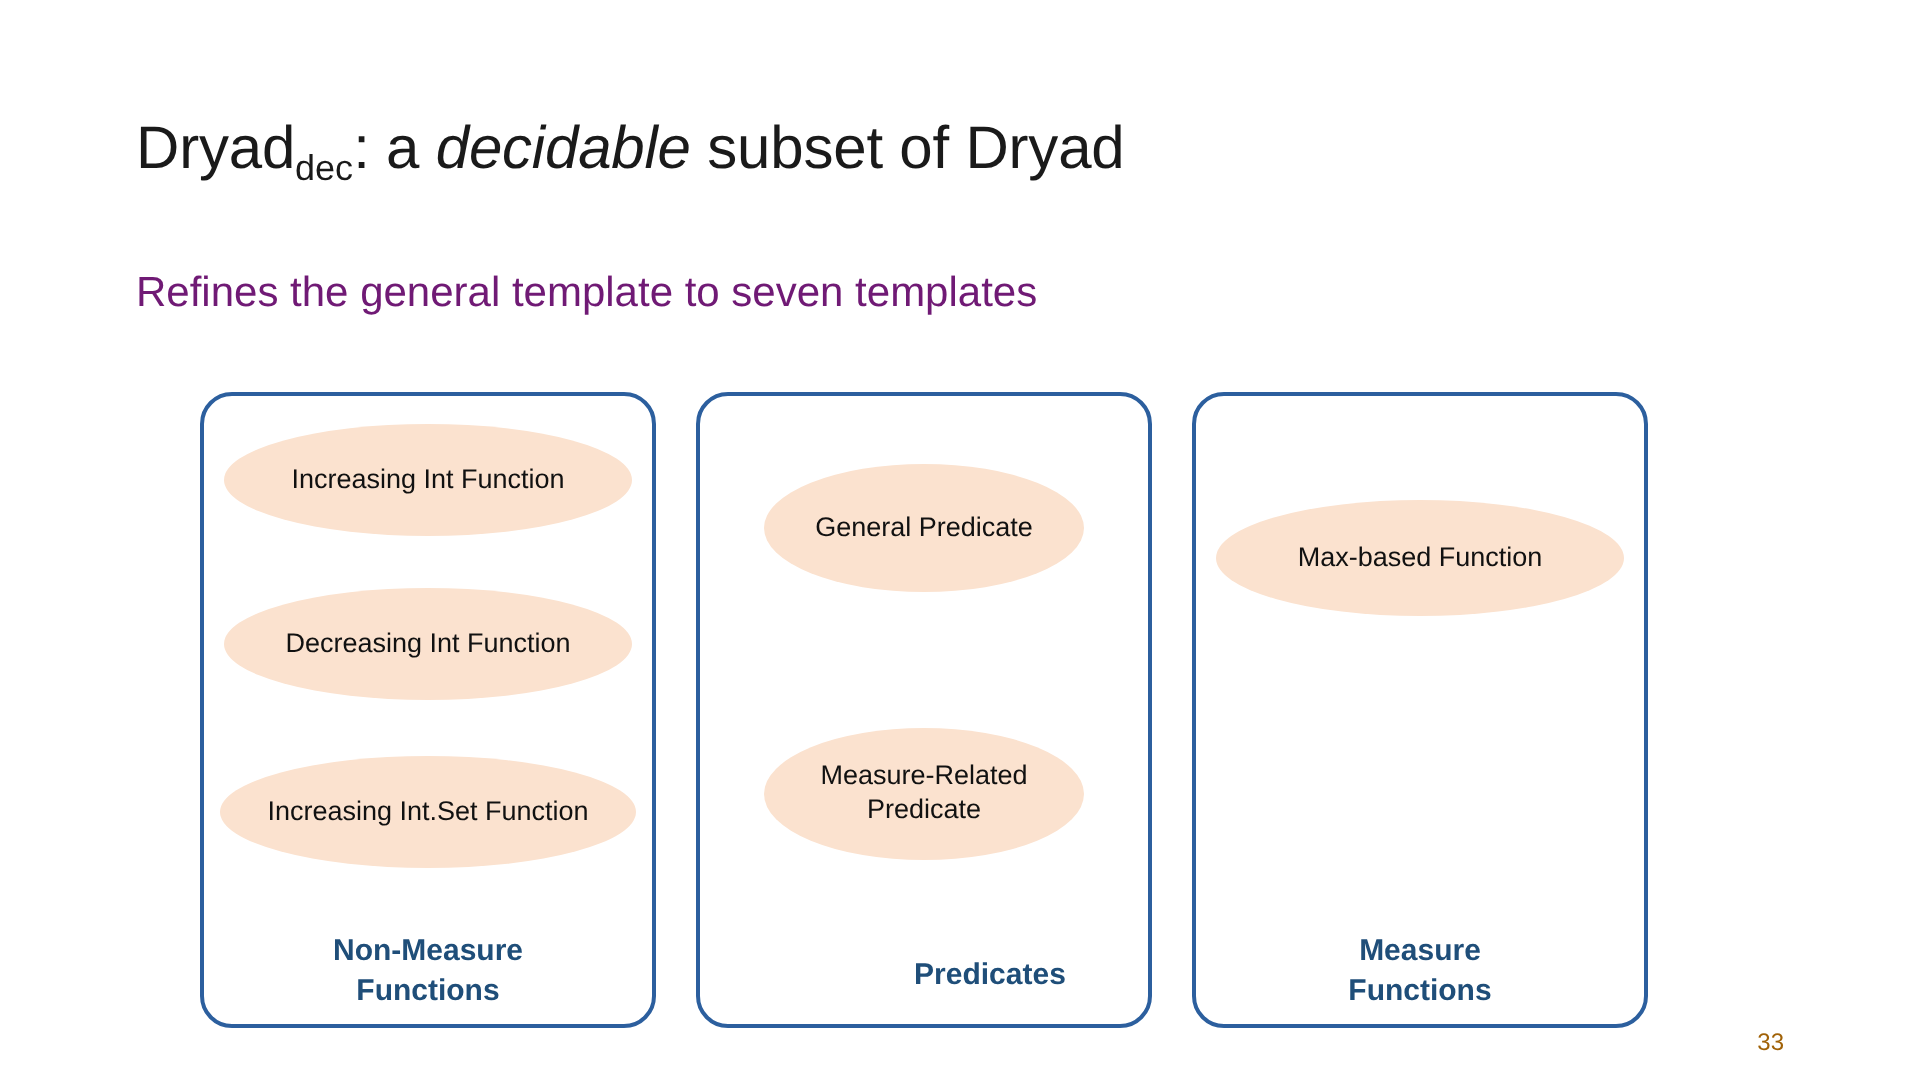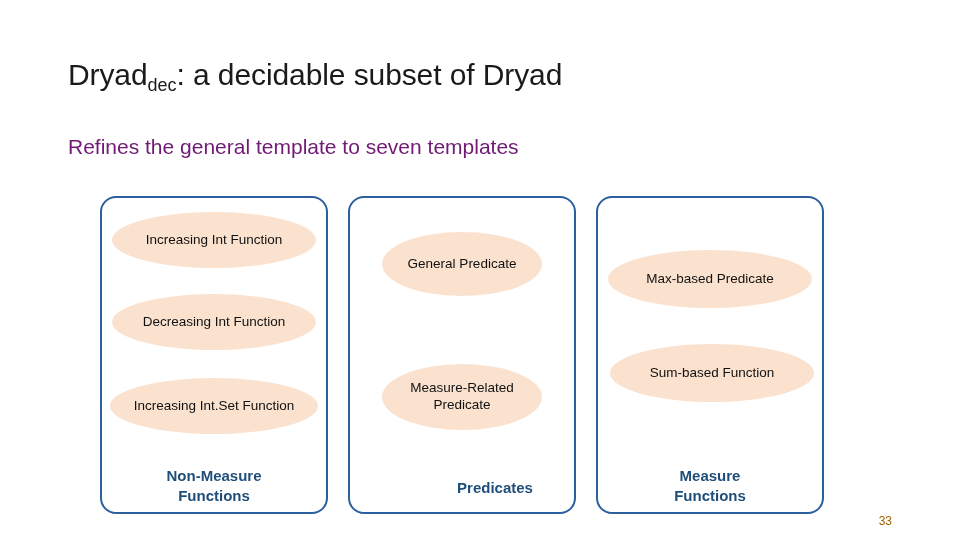--- a/index.html
+++ b/index.html
@@ -31,20 +31,21 @@
     letter-spacing: -0.1px;
   }
   .title .sub {
     font-size: 18px;
     vertical-align: baseline;
     position: relative;
     top: 6px;
     letter-spacing: 0;
   }
   .title .ital {
+    font-style: italic;
     text-align: center;
   }
   .subtitle {
     position: absolute;
     left: 68px;
     top: 135px;
     font-size: 21px;
     color: #701a75;
     white-space: nowrap;
   }
@@ -111,22 +112,21 @@
 
   <div class="ellipse" style="left:382px; top:232px; width:160px; height:64px;">General Predicate</div>
 
   <div class="ellipse" style="left:382px; top:364px; width:160px; height:66px;">Measure-Related
 Predicate</div>
 
   <div class="group-label" style="left:348px; top:478px; width:228px;margin-left:33px;">Predicates</div>
 
   <div class="group-box" style="left:596px; top:196px; width:228px; height:318px;"></div>
 
-  <div class="ellipse" style="left:608px; top:250px; width:204px; height:58px;">Max-based Predicate</div>
+  <div class="ellipse" style="left:608px; top:250px; width:204px; height:58px;">Max-based Function</div>
 
-  <div class="ellipse" style="left:610px; top:344px; width:204px; height:58px;">Sum-based Function</div>
 
   <div class="group-label" style="left:596px; top:466px; width:228px;">Measure
 Functions</div>
 
   <div class="page-number">33</div>
 
 </div>
 
 </body></html>

